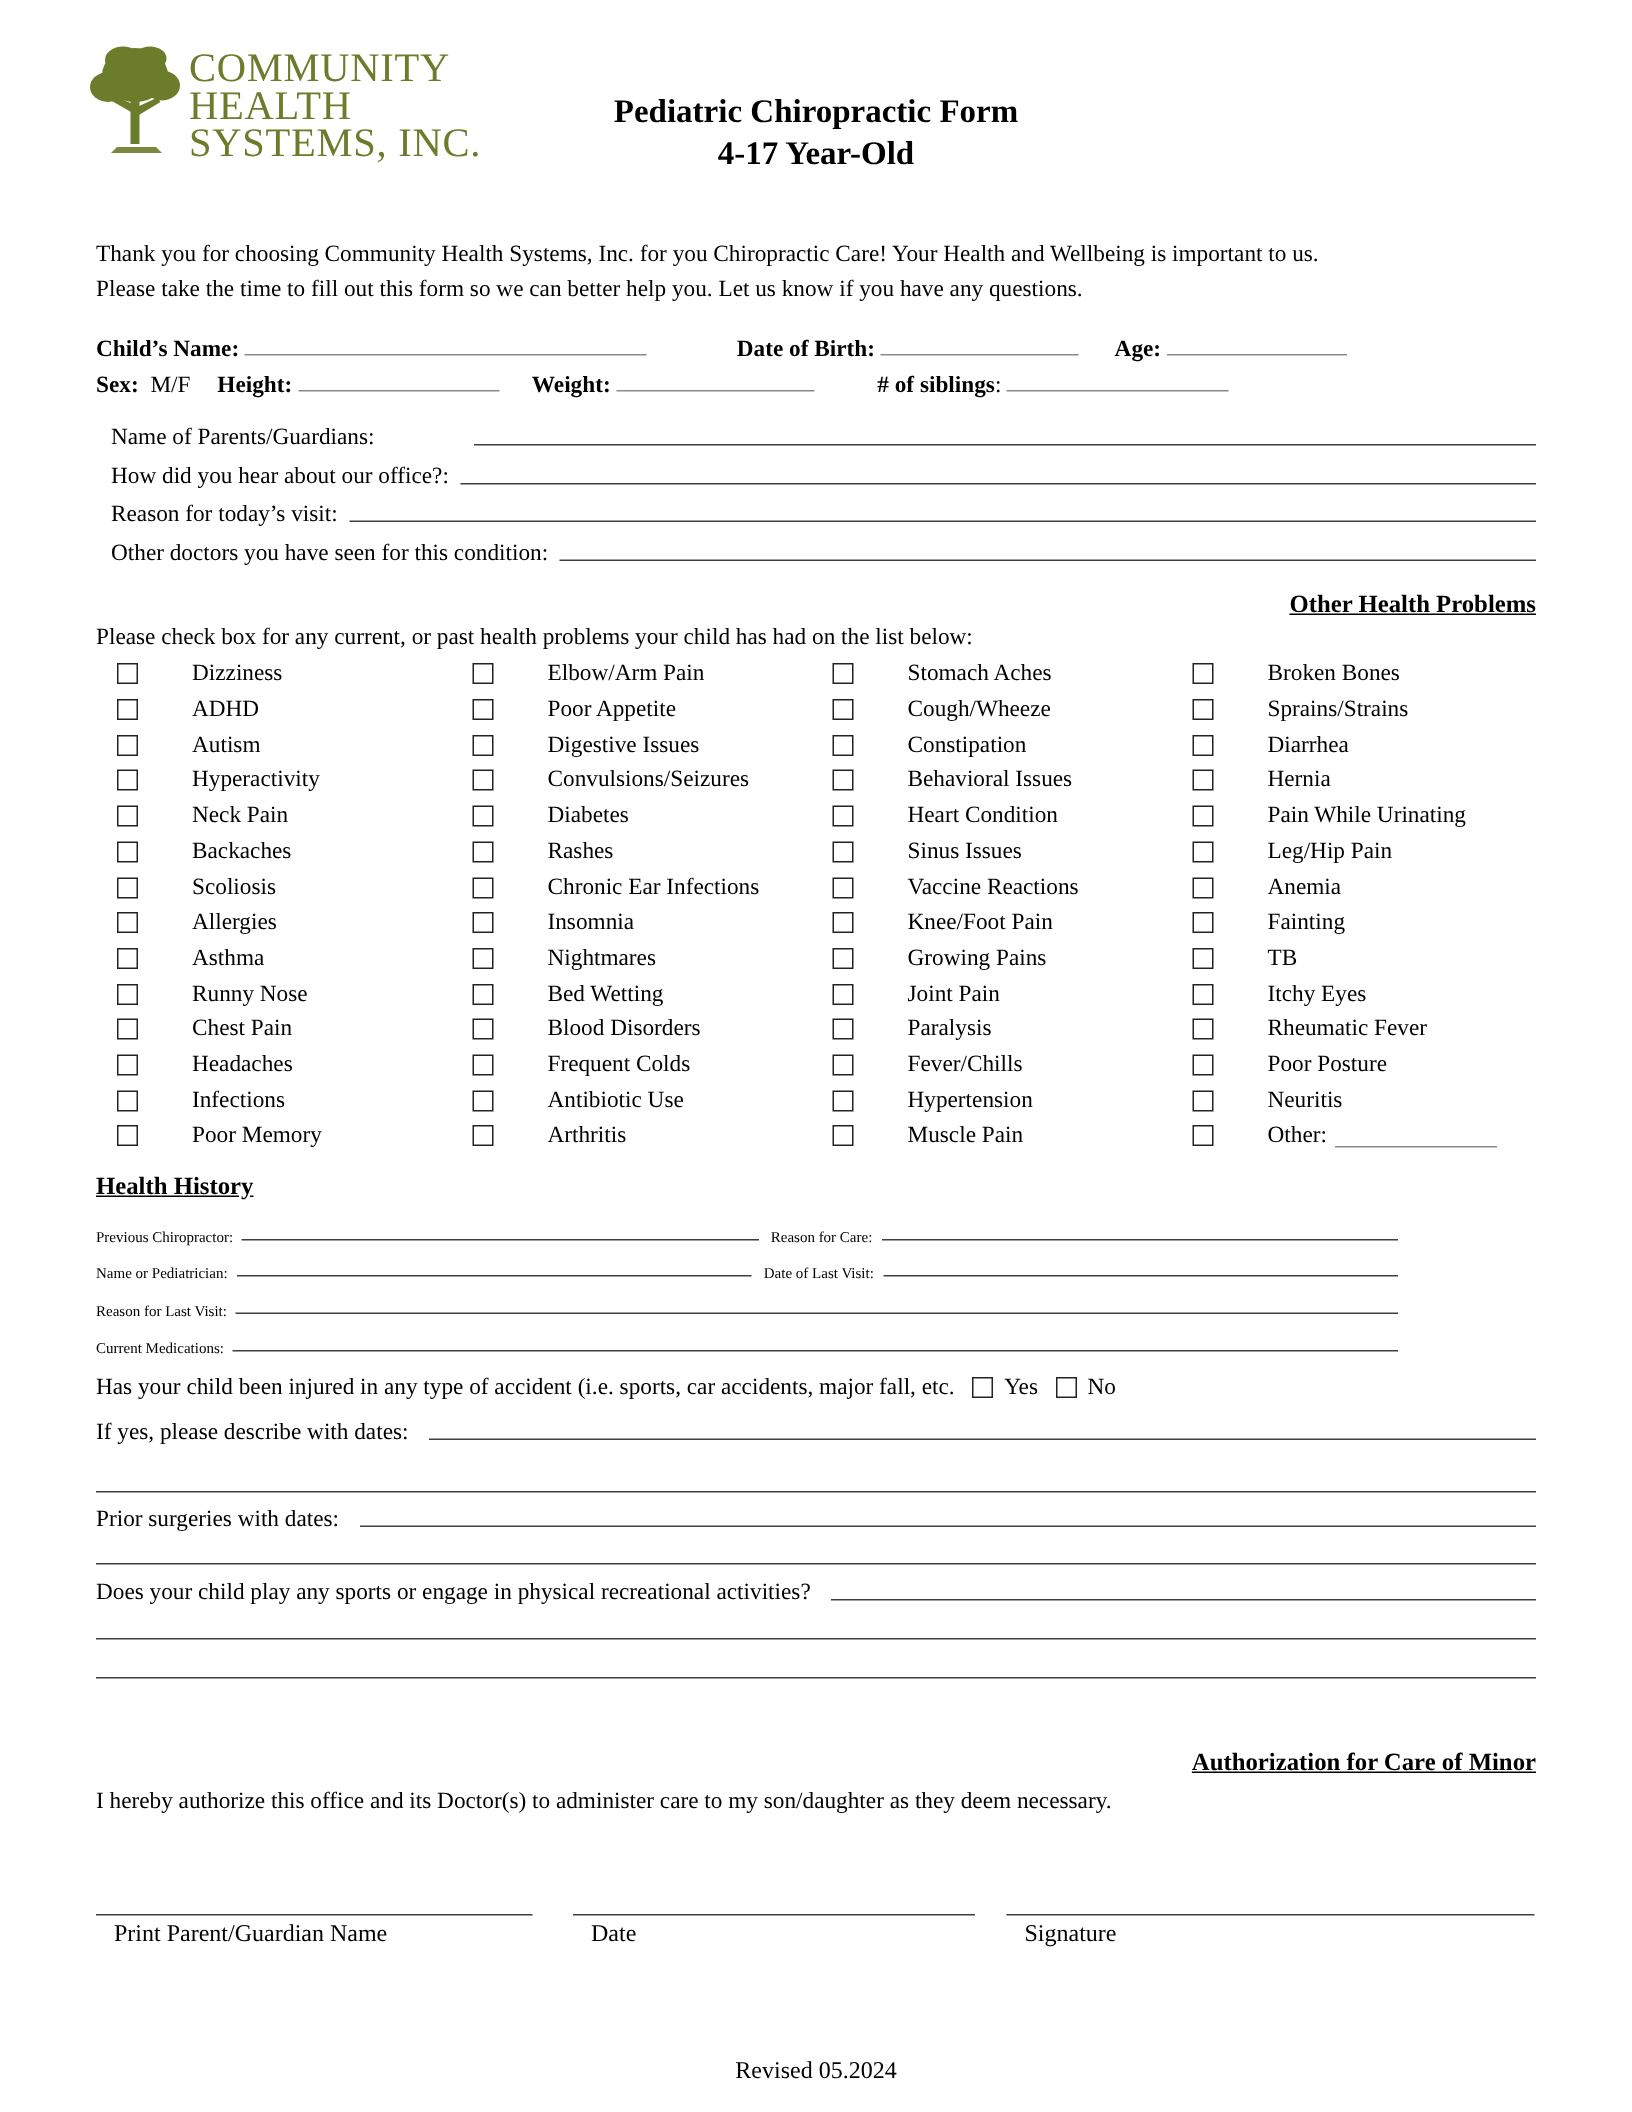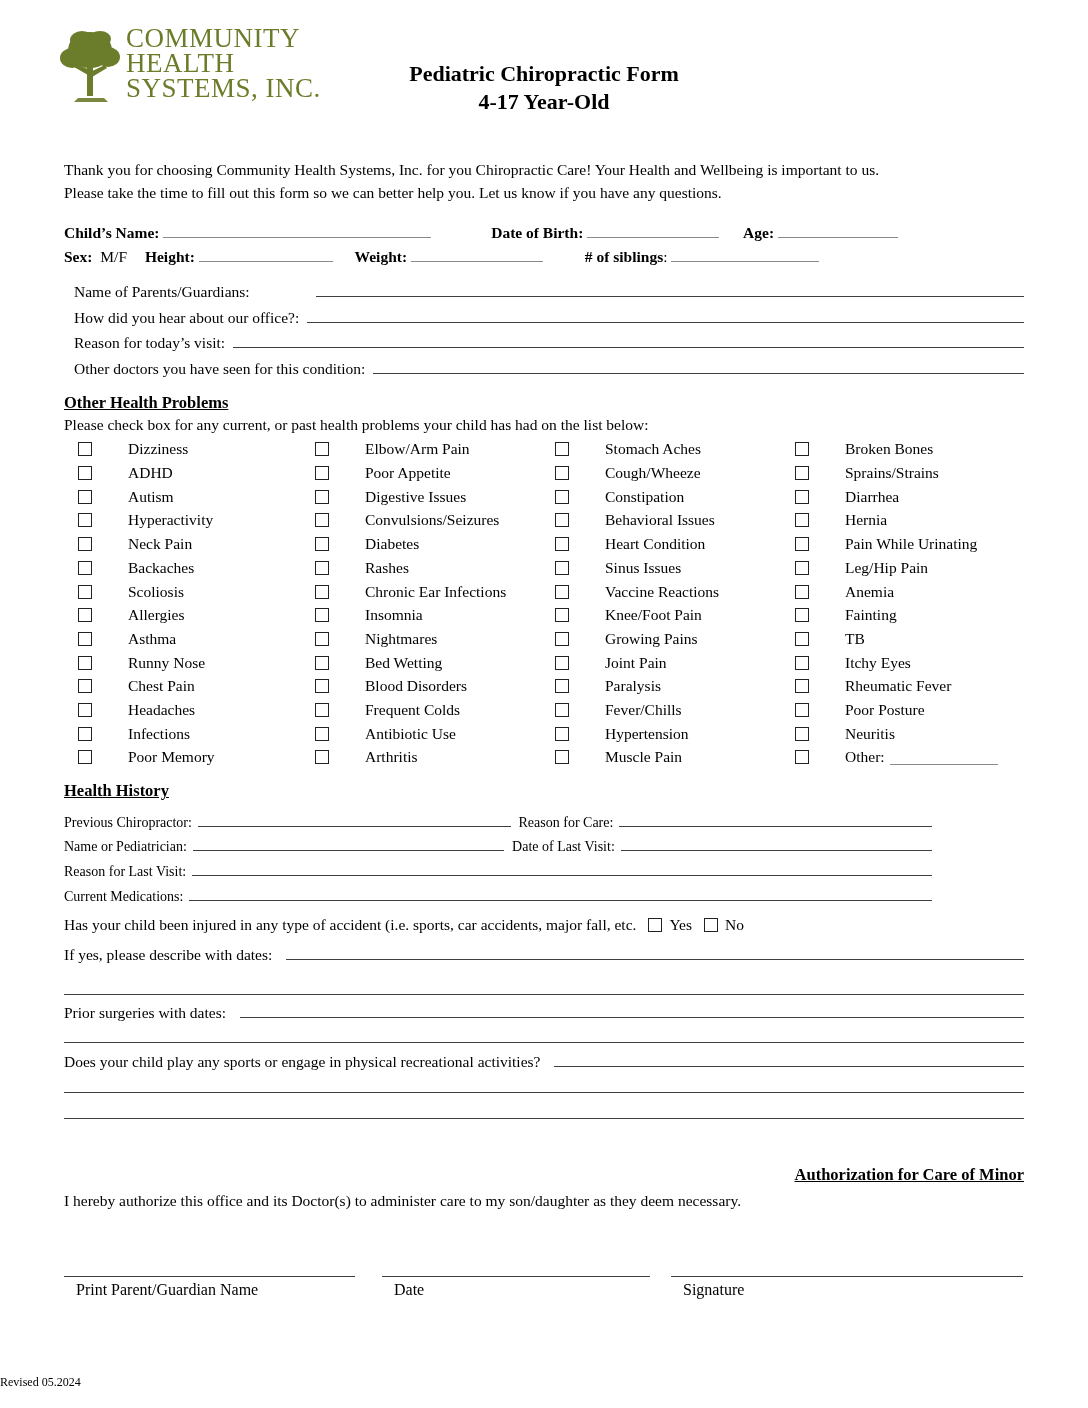--- a/index.html
+++ b/index.html
@@ -1,21 +1,21 @@
 <!DOCTYPE html>
 <html><head>
 <meta charset="utf-8">
 <style>
   html,body{margin:0;padding:0;background:#ffffff;}
   body{width:1088px;height:1408px;font-family:"Liberation Serif","DejaVu Serif",serif;color:#000;}
   .page{box-sizing:border-box;width:1088px;height:1408px;padding:24px 64px 0 64px;position:relative;}
 
   
   .header{position:relative;height:110px;}
-  .logo{position:absolute;left:-6px;top:2px;display:flex;align-items:flex-start;color:#6b7c2a;}
+  .logo{position:absolute;left:-6px;top:2px;display:flex;align-items:flex-end;color:#6b7c2a;}
   .logo-tree{width:64px;height:82px;margin-right:4px;}
   .logo-text{font-size:27px;line-height:0.93;letter-spacing:0.5px;font-weight:normal;}
   .title{ text-align:center;padding-top:36px;font-weight:bold;font-size:22px;line-height:1.25;}
 
   
   .intro{margin-top:24px;font-size:15.5px;line-height:23px;}
 
   
   .blank{display:inline-block;border-bottom:1px solid #8a8a8a;height:14px;vertical-align:baseline;}
   .line{flex:1;border-bottom:1.5px solid #3f3f3f;margin-bottom:4px;}
@@ -24,56 +24,56 @@
   
   .demo1{margin-top:17px;font-size:15.5px;line-height:24px;}
   .demo2{font-size:15.5px;line-height:24px;}
   b{font-weight:bold;}
   .field-rows{margin-top:7px;margin-left:10px;}
   .frow{display:flex;align-items:flex-end;height:25.4px;font-size:15.5px;}
   .frow .lbl{white-space:nowrap;padding-right:8px;}
 
   
   .section-head{font-size:16.5px;font-weight:bold;text-decoration:underline;}
-  .hp-head{margin-top:15px;}
+  .hp-head{margin-top:15px;text-align:right;}
   .hp-instr{margin-top:3px;font-size:15.5px;}
   .hp-grid{display:flex;margin-left:14px;margin-top:4px;}
   .hp-col{display:flex;flex-direction:column;}
   .hp-col:nth-child(1){width:237px;}
   .hp-col:nth-child(2){width:240px;}
   .hp-col:nth-child(3){width:240px;}
   .hp-col:nth-child(4){flex:1;}
   .hp-item{display:flex;align-items:center;height:23.7px;font-size:15.5px;}
   .cb{display:inline-block;width:12px;height:12px;border:1.3px solid #222;background:#fff;flex:0 0 auto;}
   .hp-label{margin-left:36px;white-space:nowrap;}
   .other-line{width:108px;margin-left:5px;}
 
   
   .hh-head{margin-top:12px;}
   .hh-rows{margin-top:5px;}
-  .hhrow{display:flex;align-items:flex-end;height:24.6px;font-size:14px;padding-right:92px;}
+  .hhrow{display:flex;align-items:flex-end;height:24.6px;font-size:10px;padding-right:92px;}
   .hhrow .lbl{white-space:nowrap;padding-right:6px;}
   .hhrow .lbl.mid{padding-left:8px;}
   .qrow{display:flex;align-items:center;margin-top:8px;font-size:15.5px;height:24px;}
   .qrow .cb{margin:0 7px 0 12px;}
   .ifyes{display:flex;align-items:flex-end;font-size:15.5px;height:25px;margin-top:2px;}
   .ifyes .lbl{white-space:nowrap;padding-right:14px;}
 
   
   .auth-head{margin-top:46px;text-align:right;}
   .auth-text{margin-top:7px;font-size:15.5px;}
   .sig{display:flex;margin-top:66px;}
   .sig-col{display:flex;flex-direction:column;}
   .sig-col .sline{border-bottom:1.5px solid #3f3f3f;height:0;}
   .sig-col .slbl{font-size:16px;padding:4px 0 0 12px;}
   .sig-c1{width:291px;}
   .sig-c2{width:352px;margin-left:21px;}
   .sig-c3{width:268px;margin-left:27px;}
 
-  .footer{position:absolute;left:0;right:0;bottom:18px;text-align:left;font-size:12px;}
+  .footer{position:absolute;left:0;right:0;bottom:18px;text-align:center;font-size:16px;}
 </style>
 </head>
 <body>
 
 <div class="page">
 
   <div class="header">
     <div class="logo" style="color: rgb(107, 124, 42);">
       <svg class="logo-tree" viewBox="0 0 64 82" xmlns="http://www.w3.org/2000/svg">
         <g fill="currentColor">

